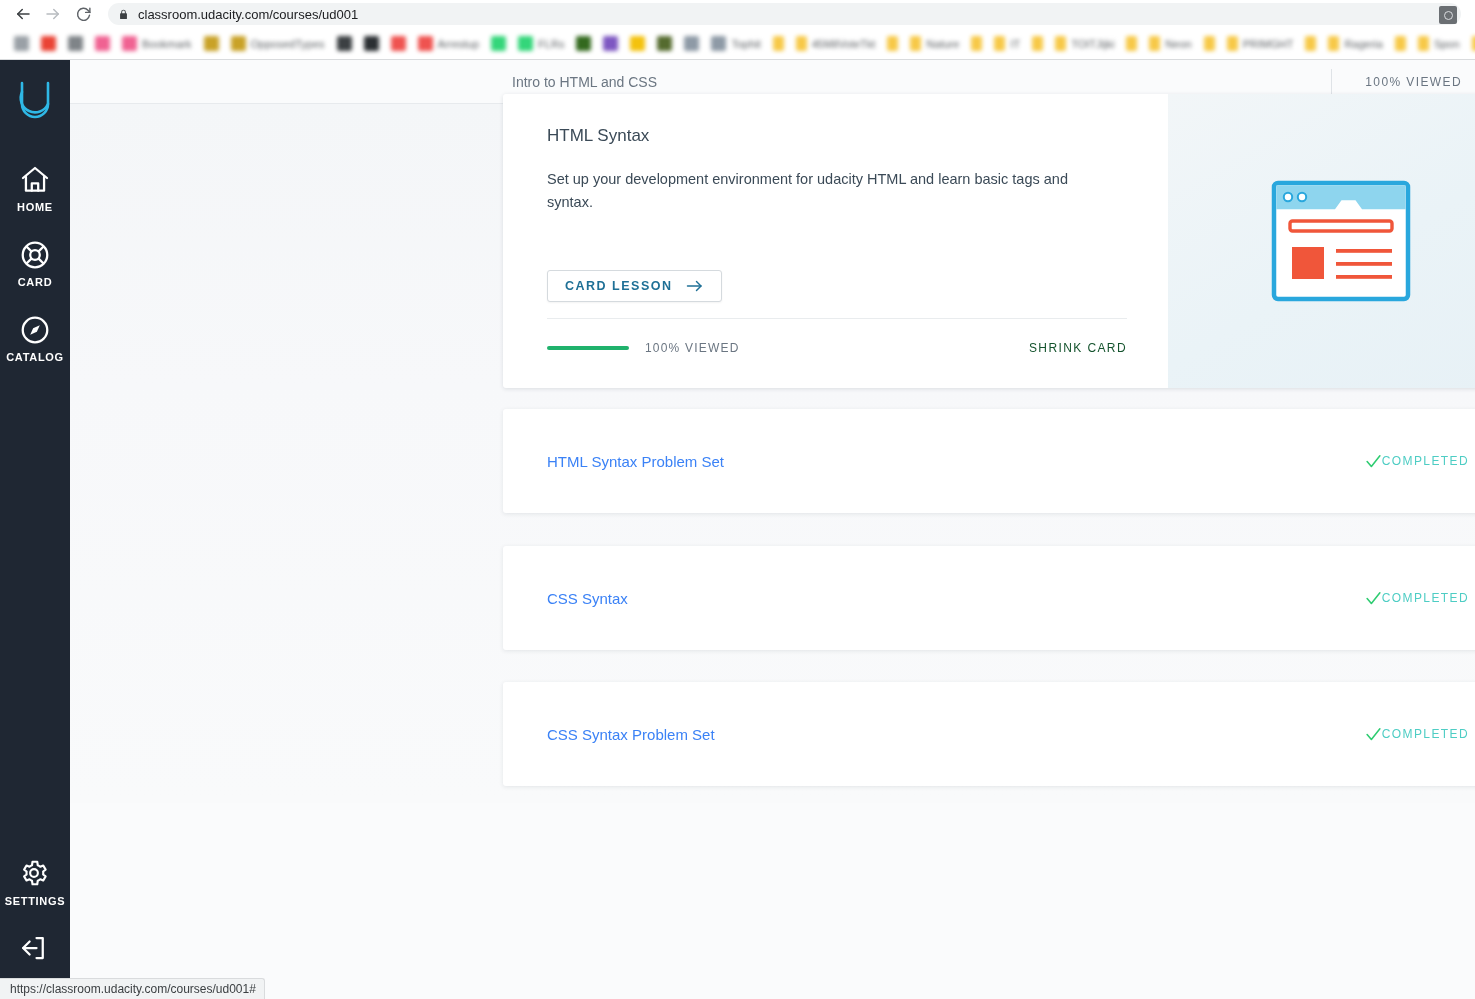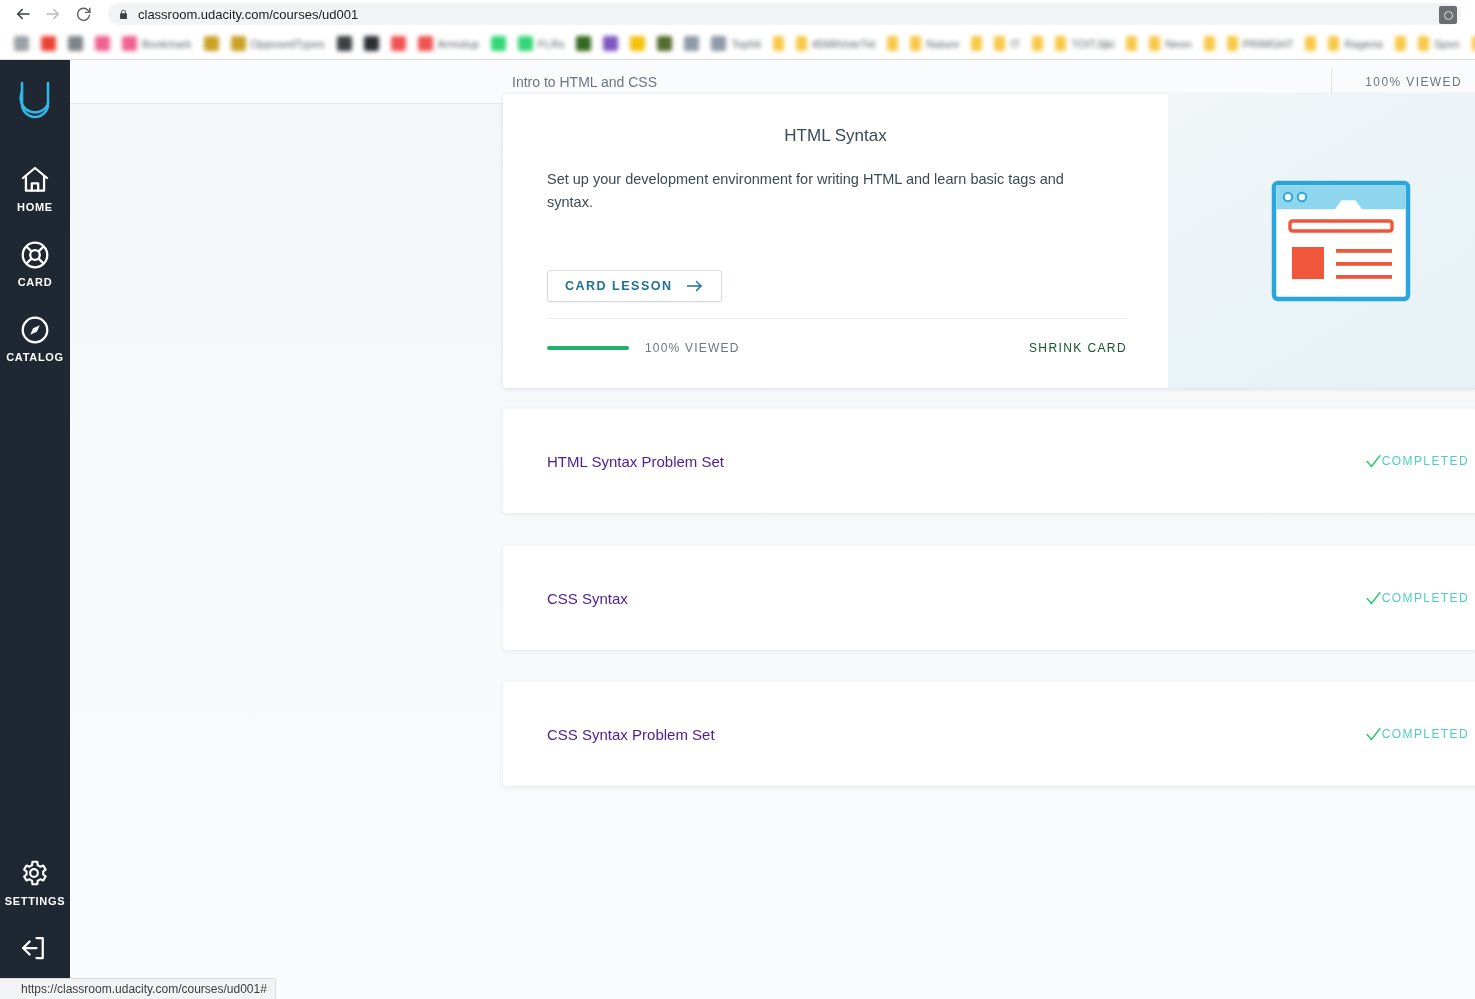--- a/index.html
+++ b/index.html
@@ -174,21 +174,20 @@
     box-shadow: 0 1px 4px rgba(30,45,60,0.13);
     display: flex; overflow: hidden;
   }
   .lc-left {
     width: 665px; padding: 32px 44px 0 44px;
     position: relative;
   }
   .lc-title {
     font-size: 17px; color: #3b4a57; font-weight: normal;
     margin-bottom: 22px;
-    text-align: center;
   }
   .lc-desc {
     font-size: 14.5px; color: #3b4a57; line-height: 1.62;
     width: 545px;
   }
   .view-lesson-btn {
     position: absolute; left: 44px; top: 176px;
     display: inline-flex; align-items: center; gap: 14px;
     border: 1px solid #d5dade; border-radius: 3px;
     background: #ffffff; cursor: pointer;
@@ -228,36 +227,36 @@
 
   
   .concept-row {
     position: absolute; left: 433px;
     width: 1010px; height: 104px;
     background: #ffffff; border-radius: 3px;
     box-shadow: 0 1px 4px rgba(30,45,60,0.10);
     display: flex; align-items: center;
     padding: 0 44px; cursor: pointer;
   }
-  .cr-title { font-size: 15px; color: #4c1d95; }
+  .cr-title { font-size: 15px; color: #3b82f6; }
   .cr-status {
     margin-left: auto; display: flex; align-items: center; 
   }
   .cr-check { width: 17px; height: 17px; color: #2ecc71; }
   .cr-status-text {
     font-size: 12px; color: #4ecdc4; letter-spacing: 1.4px;
   }
 
   
   .status-bubble {
     position: absolute; left: 0; bottom: 0;
     background: #f1f3f4;
     border-top: 1px solid #d9dbdd;
     border-right: 1px solid #d9dbdd;
-    padding: 3px 8px 3px 21px;
+    padding: 3px 8px 3px 10px;
     font-size: 12px; color: #3c4043;
     font-family: "Liberation Sans", sans-serif;
     border-radius: 0 3px 0 0;
     z-index: 50;
   }
 </style>
 </head>
 <body>
 
 <div id="root">
@@ -493,21 +492,21 @@
           <span class="crumb-divider"></span>
           <span class="crumb-viewed">100% VIEWED</span>
         </span>
       </div>
 
       <div class="content">
 
         <div class="lesson-card">
           <div class="lc-left">
             <div class="lc-title">HTML Syntax</div>
-            <div class="lc-desc">Set up your development environment for writing HTML and learn basic tags and syntax.</div>
+            <div class="lc-desc">Set up your development environment for udacity HTML and learn basic tags and syntax.</div>
 
             <button class="view-lesson-btn">
               <span>CARD LESSON</span>
               <span class="arrow">
                 <svg viewBox="0 0 24 18" width="18" height="14" fill="none" stroke="currentColor" stroke-width="1.9" stroke-linecap="round" stroke-linejoin="round">
                     <line x1="2" y1="9" x2="20" y2="9"></line>
                     <polyline points="14 3 20 9 14 15"></polyline>
                   </svg>
               </span>
             </button>

